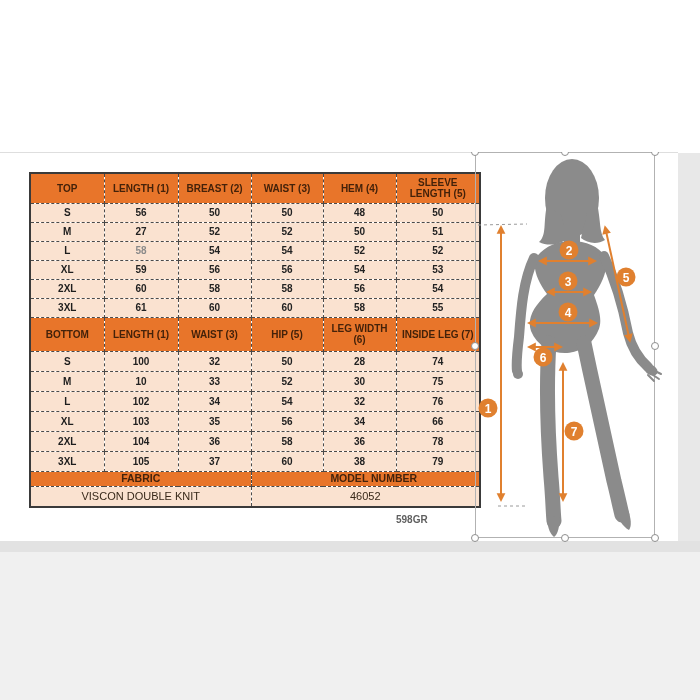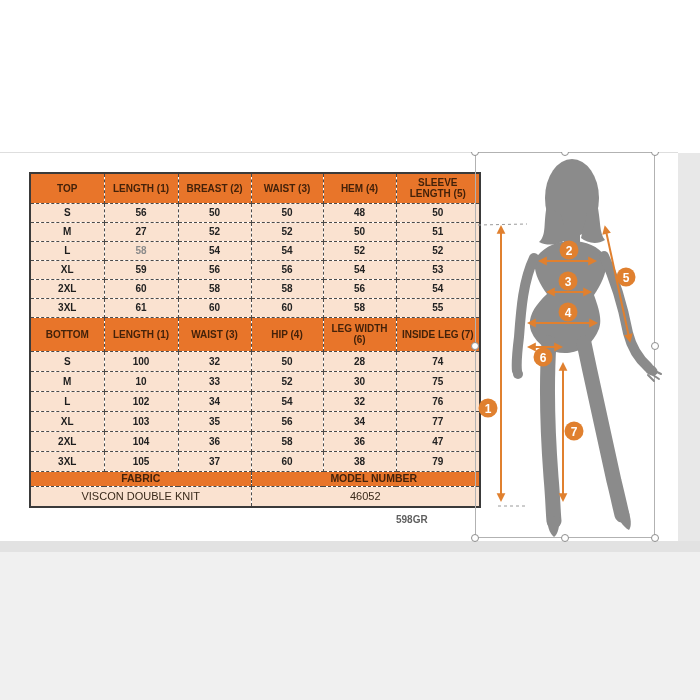--- a/index.html
+++ b/index.html
@@ -133,21 +133,21 @@
           <td class="val">61</td>
           <td class="val">60</td>
           <td class="val">60</td>
           <td class="val">58</td>
           <td class="val">55</td>
         </tr>
         <tr class="h2">
           <td class="hdr">BOTTOM</td>
           <td class="hdr">LENGTH (1)</td>
           <td class="hdr">WAIST (3)</td>
-          <td class="hdr">HIP (4)</td>
+          <td class="hdr">HIP (5)</td>
           <td class="hdr">LEG WIDTH (6)</td>
           <td class="hdr">INSIDE LEG (7)</td>
         </tr>
         <tr class="r2">
           <td class="sizelabel">S</td>
           <td class="val">100</td>
           <td class="val">32</td>
           <td class="val">50</td>
           <td class="val">28</td>
           <td class="val">74</td>
@@ -167,29 +167,29 @@
           <td class="val">54</td>
           <td class="val">32</td>
           <td class="val">76</td>
         </tr>
         <tr class="r2">
           <td class="sizelabel">XL</td>
           <td class="val">103</td>
           <td class="val">35</td>
           <td class="val">56</td>
           <td class="val">34</td>
-          <td class="val">77</td>
+          <td class="val">66</td>
         </tr>
         <tr class="r2">
           <td class="sizelabel">2XL</td>
           <td class="val">104</td>
           <td class="val">36</td>
           <td class="val">58</td>
           <td class="val">36</td>
-          <td class="val">47</td>
+          <td class="val">78</td>
         </tr>
         <tr class="r2">
           <td class="sizelabel">3XL</td>
           <td class="val">105</td>
           <td class="val">37</td>
           <td class="val">60</td>
           <td class="val">38</td>
           <td class="val">79</td>
         </tr>
         <tr class="h3">

